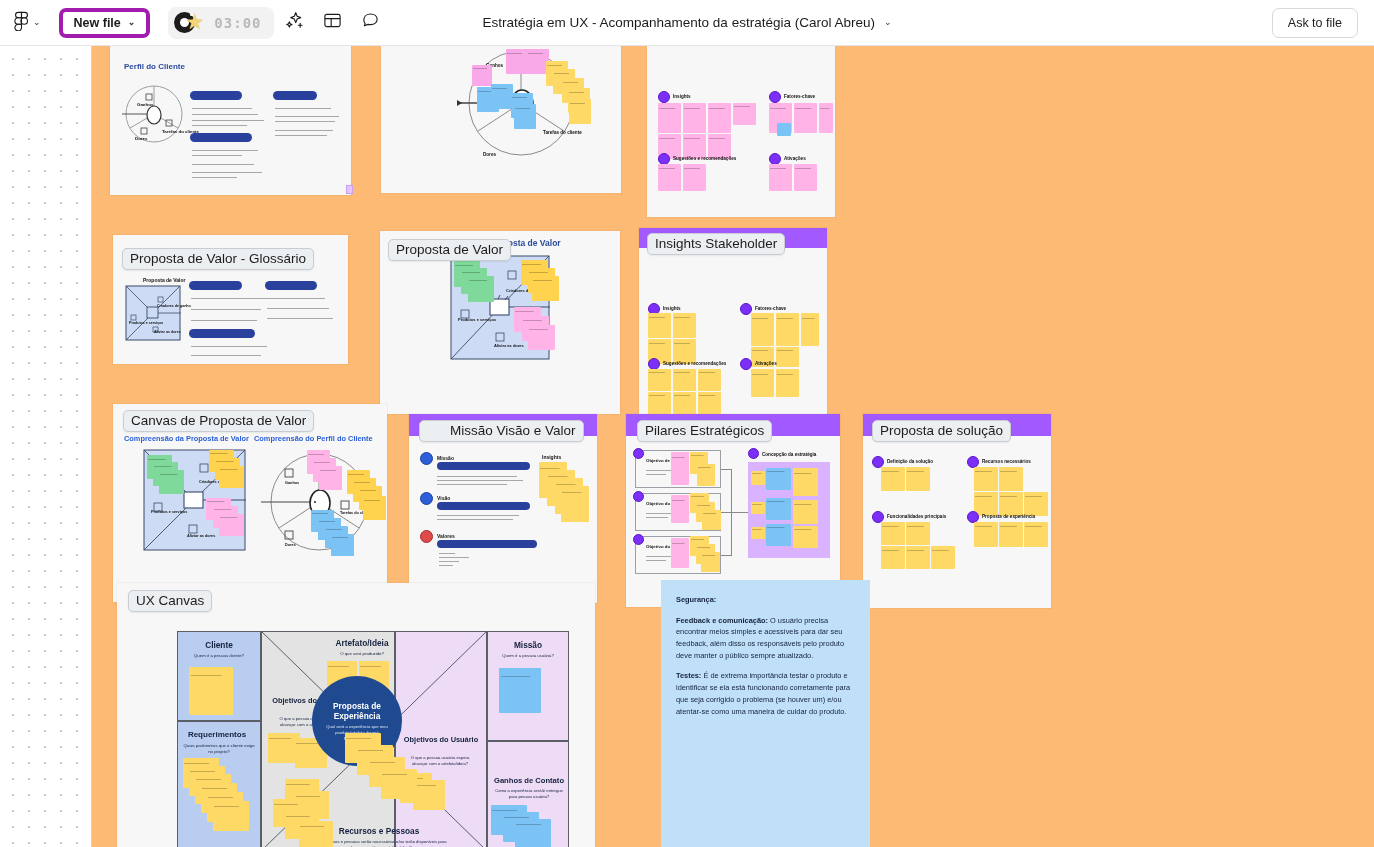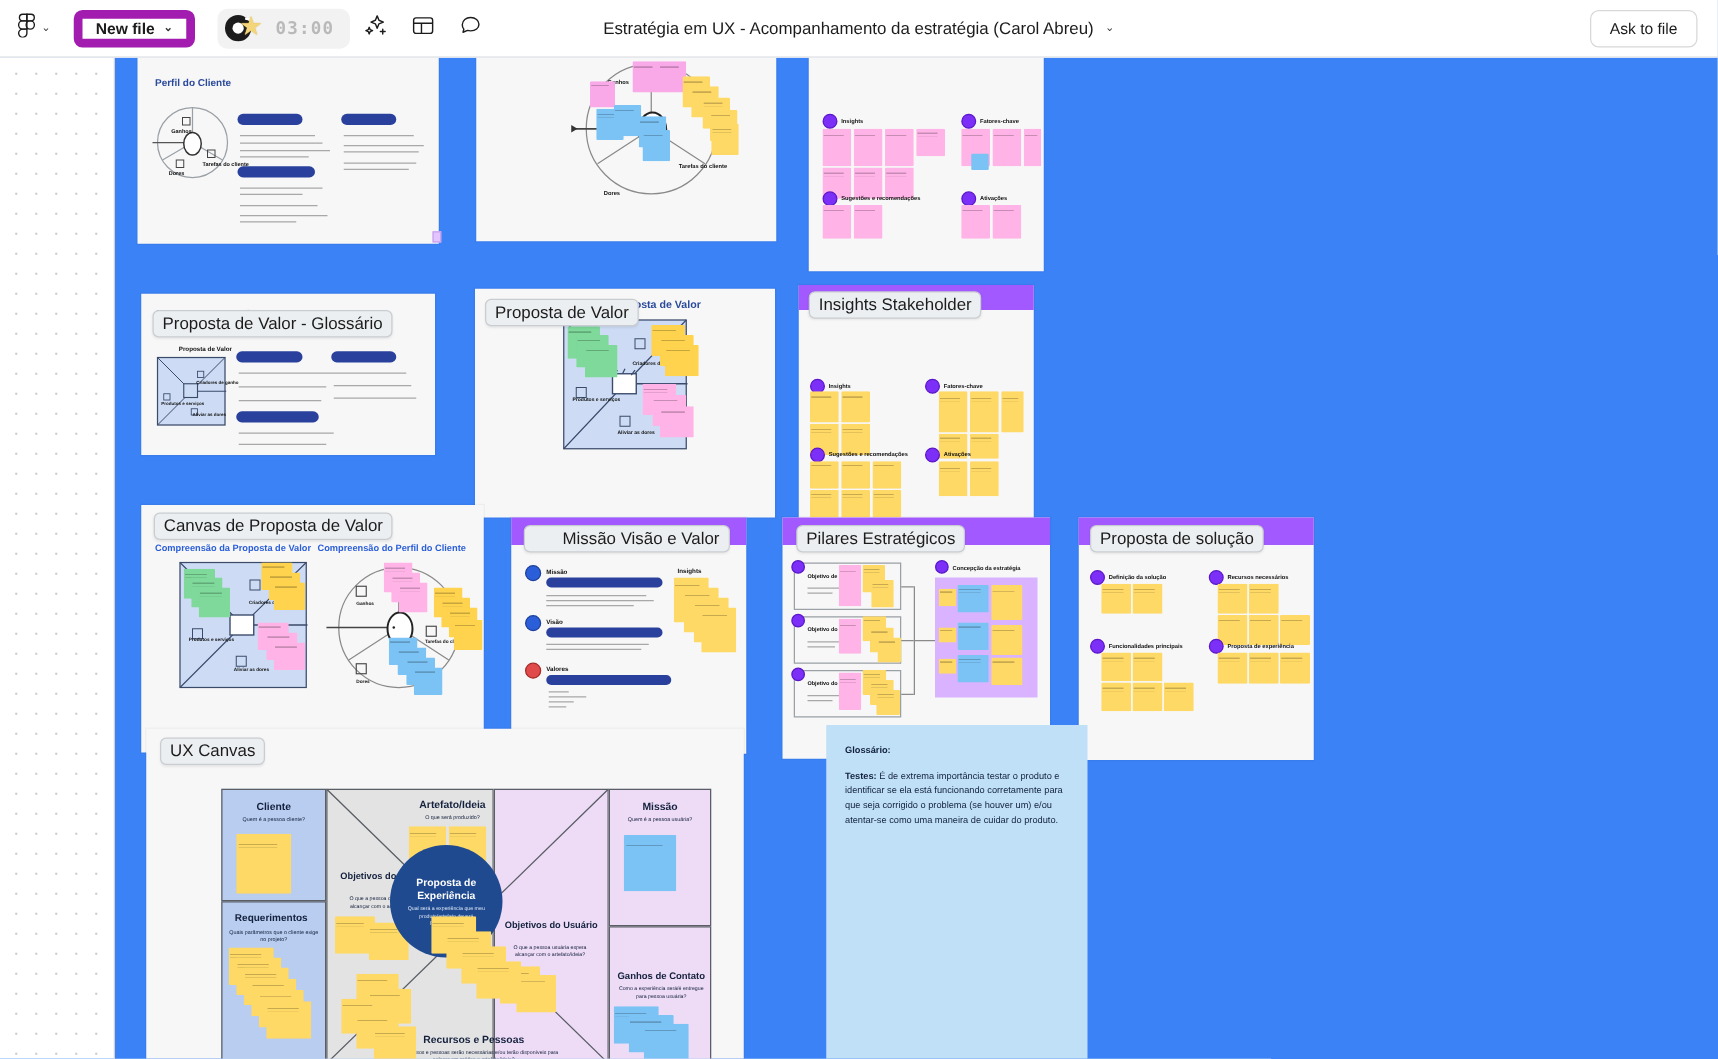--- a/index.html
+++ b/index.html
@@ -21,21 +21,21 @@
   }
   .tb-left { display: flex; align-items: center; gap: 0px; padding-left: 8px; }
   .figma-btn {
     display: flex; align-items: center; gap: 4px;
     height: 32px; padding: 0 6px 0 6px;
     border-radius: 6px; cursor: pointer;
   }
   .chev { font-size: 9px; color: #333; line-height: 1; }
   .newfile {
     height: 30px; display: flex; align-items: center; gap: 7px;
-    border: 7px solid #a21caf; border-radius: 7px;
+    border: 4px solid #a21caf; border-radius: 7px;
     padding: 0 11px; margin-left: 12px;
     font-size: 12.5px; font-weight: 700; color: #1c1c1c;
     background: #fff; cursor: pointer;
   }
   .timerpill {
     display: flex; align-items: center; gap: 6px;
     height: 32px; margin-left: 18px; padding: 0 12px 0 6px;
     background: #f2f2f2; border-radius: 8px; cursor: pointer;
   }
   .timer-ico { position: relative; width: 34px; height: 24px; }
@@ -76,21 +76,21 @@
   .ask-btn {
     height: 30px; display: flex; align-items: center;
     padding: 0 15px; border: 1px solid #d8d8d8; border-radius: 7px;
     font-size: 12.5px; color: #1c1c1c; background: #fff; cursor: pointer;
   }
 
   
   #canvas {
     position: absolute; left: 0; top: 46px;
     width: 1374px; height: 801px;
-    background: #3b82f6;
+    background: #fdba74;
     overflow: hidden;
   }
   #dotstrip {
     position: absolute; left: 0; top: 0; width: 92px; height: 801px;
     background-color: #ffffff;
     background-image: radial-gradient(#c8c8c8 1px, transparent 1.1px);
     background-size: 16px 16px;
     background-position: 5px 5px;
     border-right: 1px solid #d2d2d2;
   }
@@ -704,23 +704,26 @@
       <div class="note yellow lines" style="left:168px; top:228px; width:34px; height:28px;"></div>
       <div class="note yellow lines" style="left:182px; top:238px; width:34px; height:28px;"></div>
     </div>
   </div>
   <div class="namechip" style="left:128px; top:544px;">UX Canvas</div>
 
   <div id="reqpanel" style="left:661px; top:534px; width:209px; height:267px;">
 
 
     <div class="blk">
-      <b>Glossário:</b>
-    </div>
-
-
+      <b>Segurança:</b>
+    </div>
+
+
+    <div class="blk">
+      <b>Feedback e comunicação:</b><span> O usuário precisa encontrar meios simples e acessíveis para dar seu feedback, além disso os responsáveis pelo produto deve manter o público sempre atualizado.</span>
+    </div>
 
     <div class="blk">
       <b>Testes:</b><span> É de extrema importância testar o produto e identificar se ela está funcionando corretamente para que seja corrigido o problema (se houver um) e/ou atentar-se como uma maneira de cuidar do produto.</span>
     </div>
   </div>
 
 </div>
 
 </body></html>

